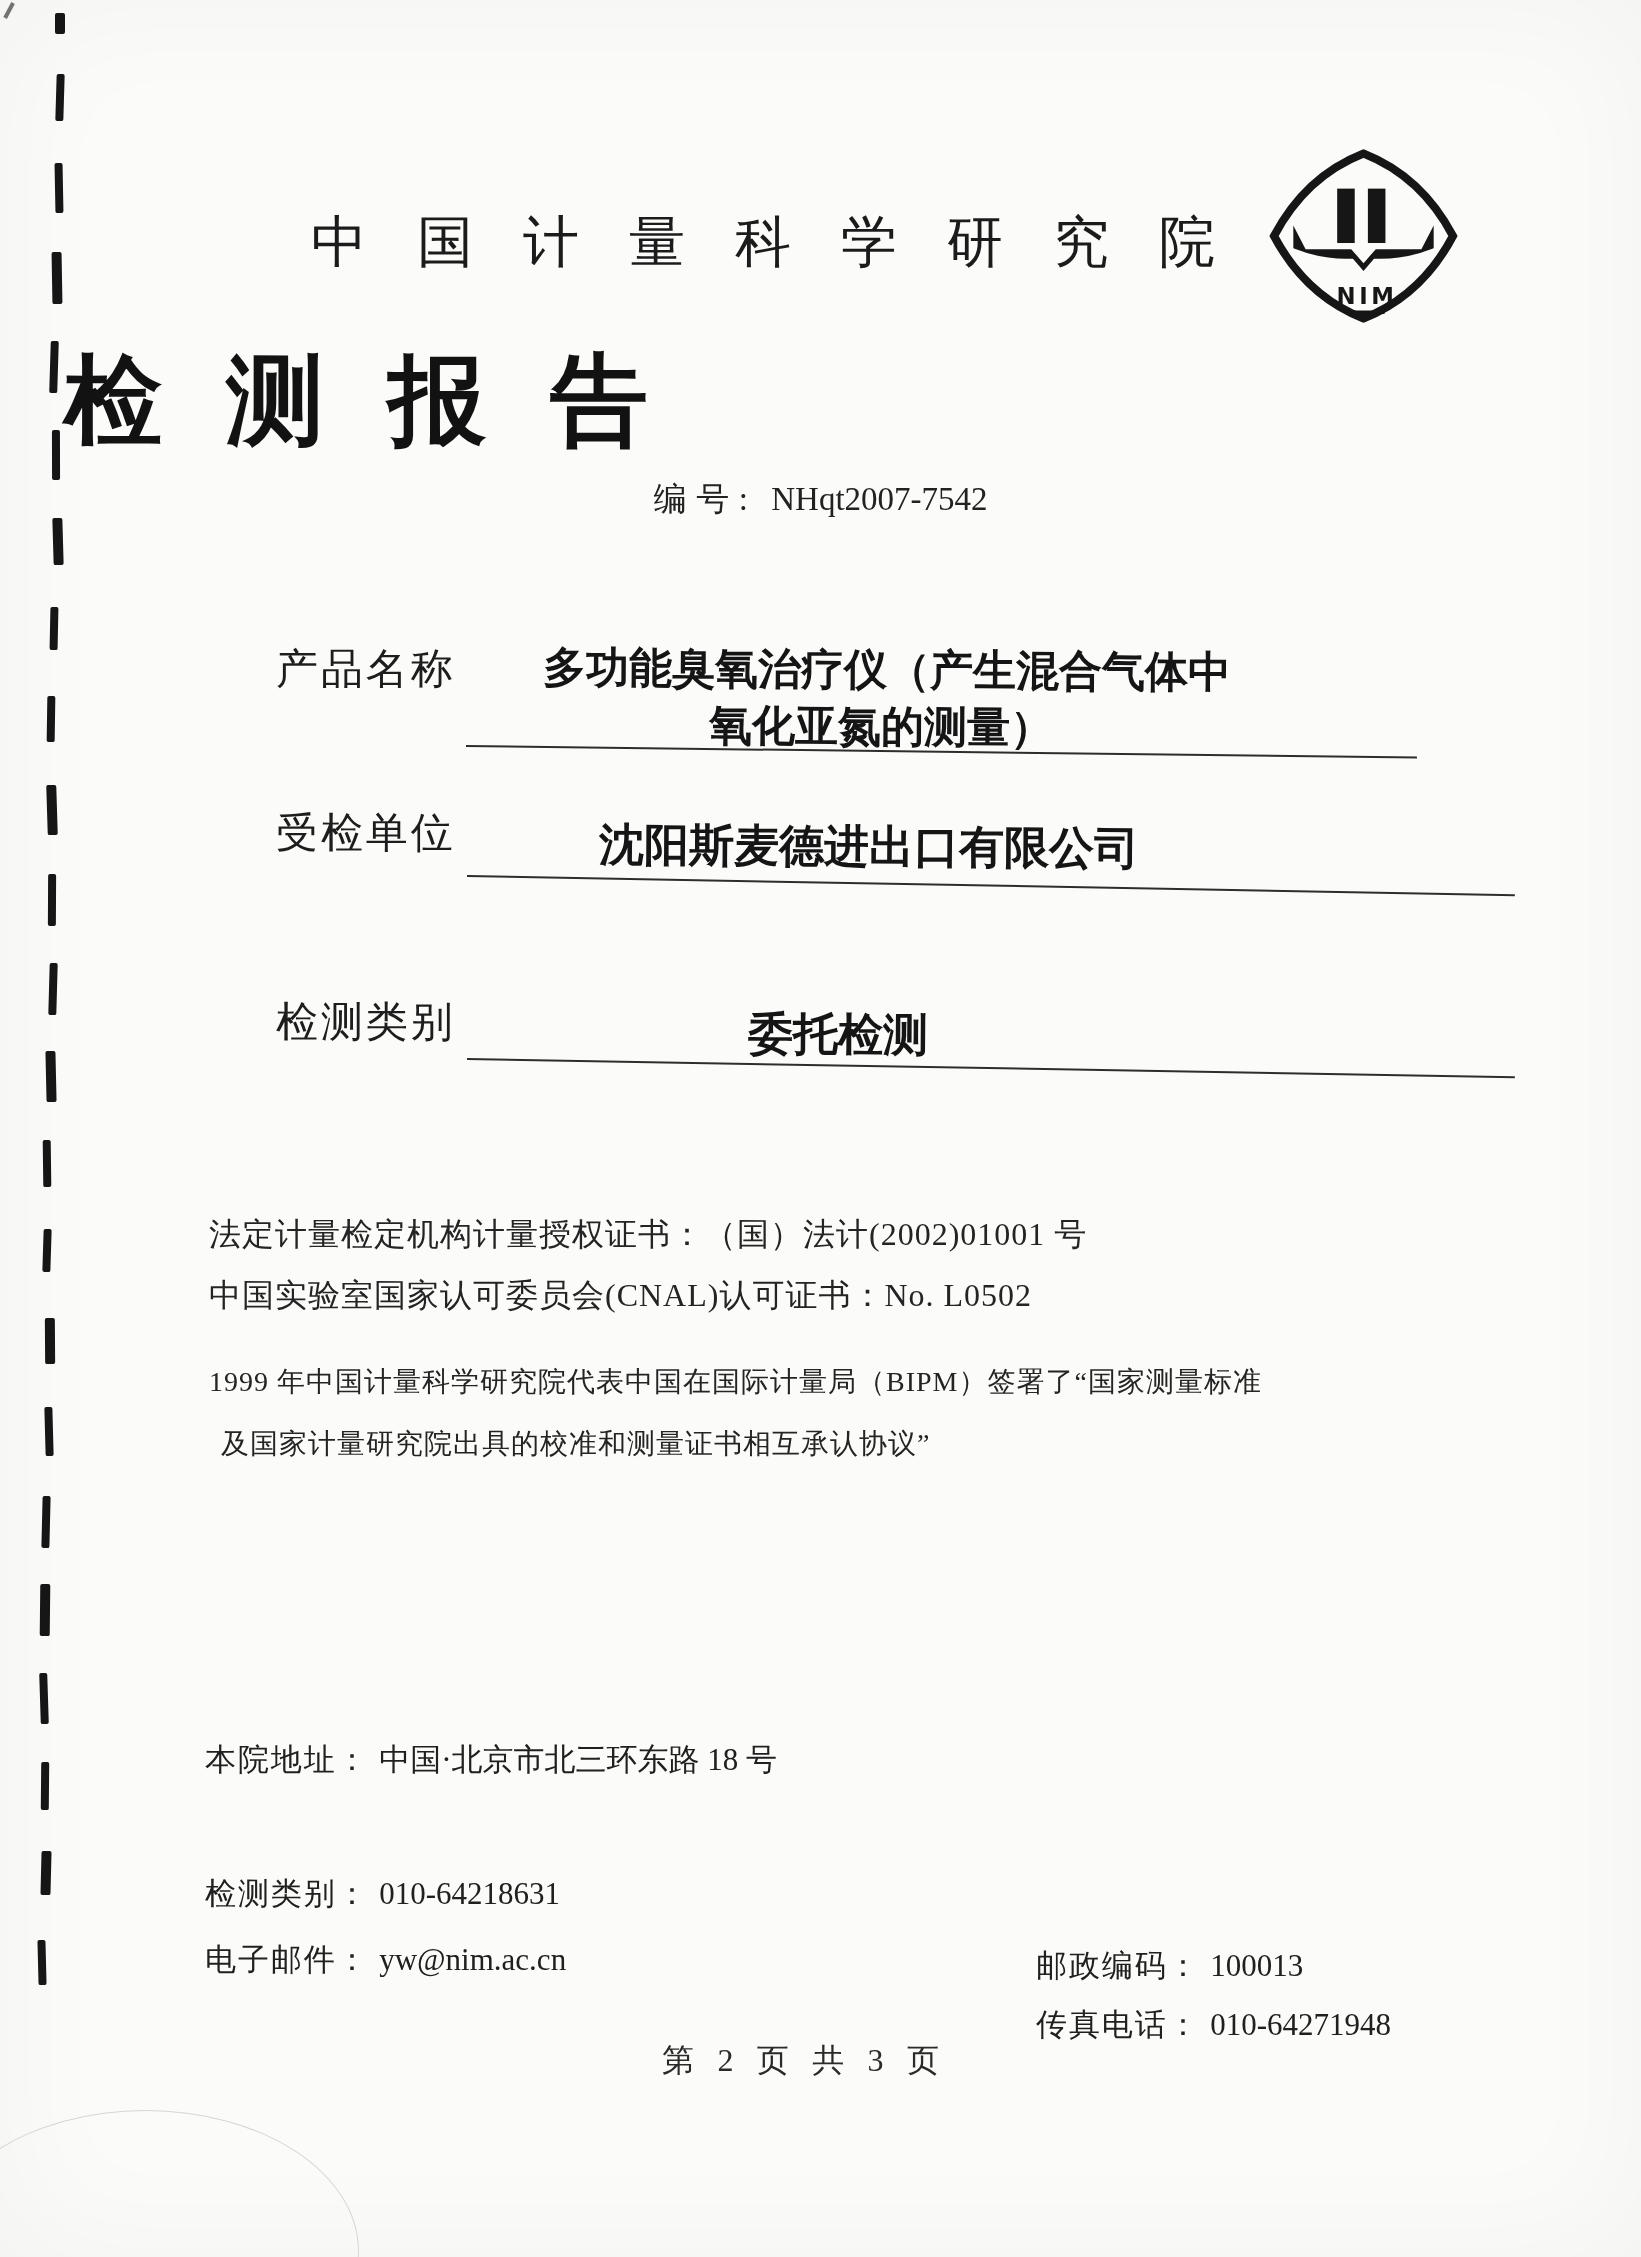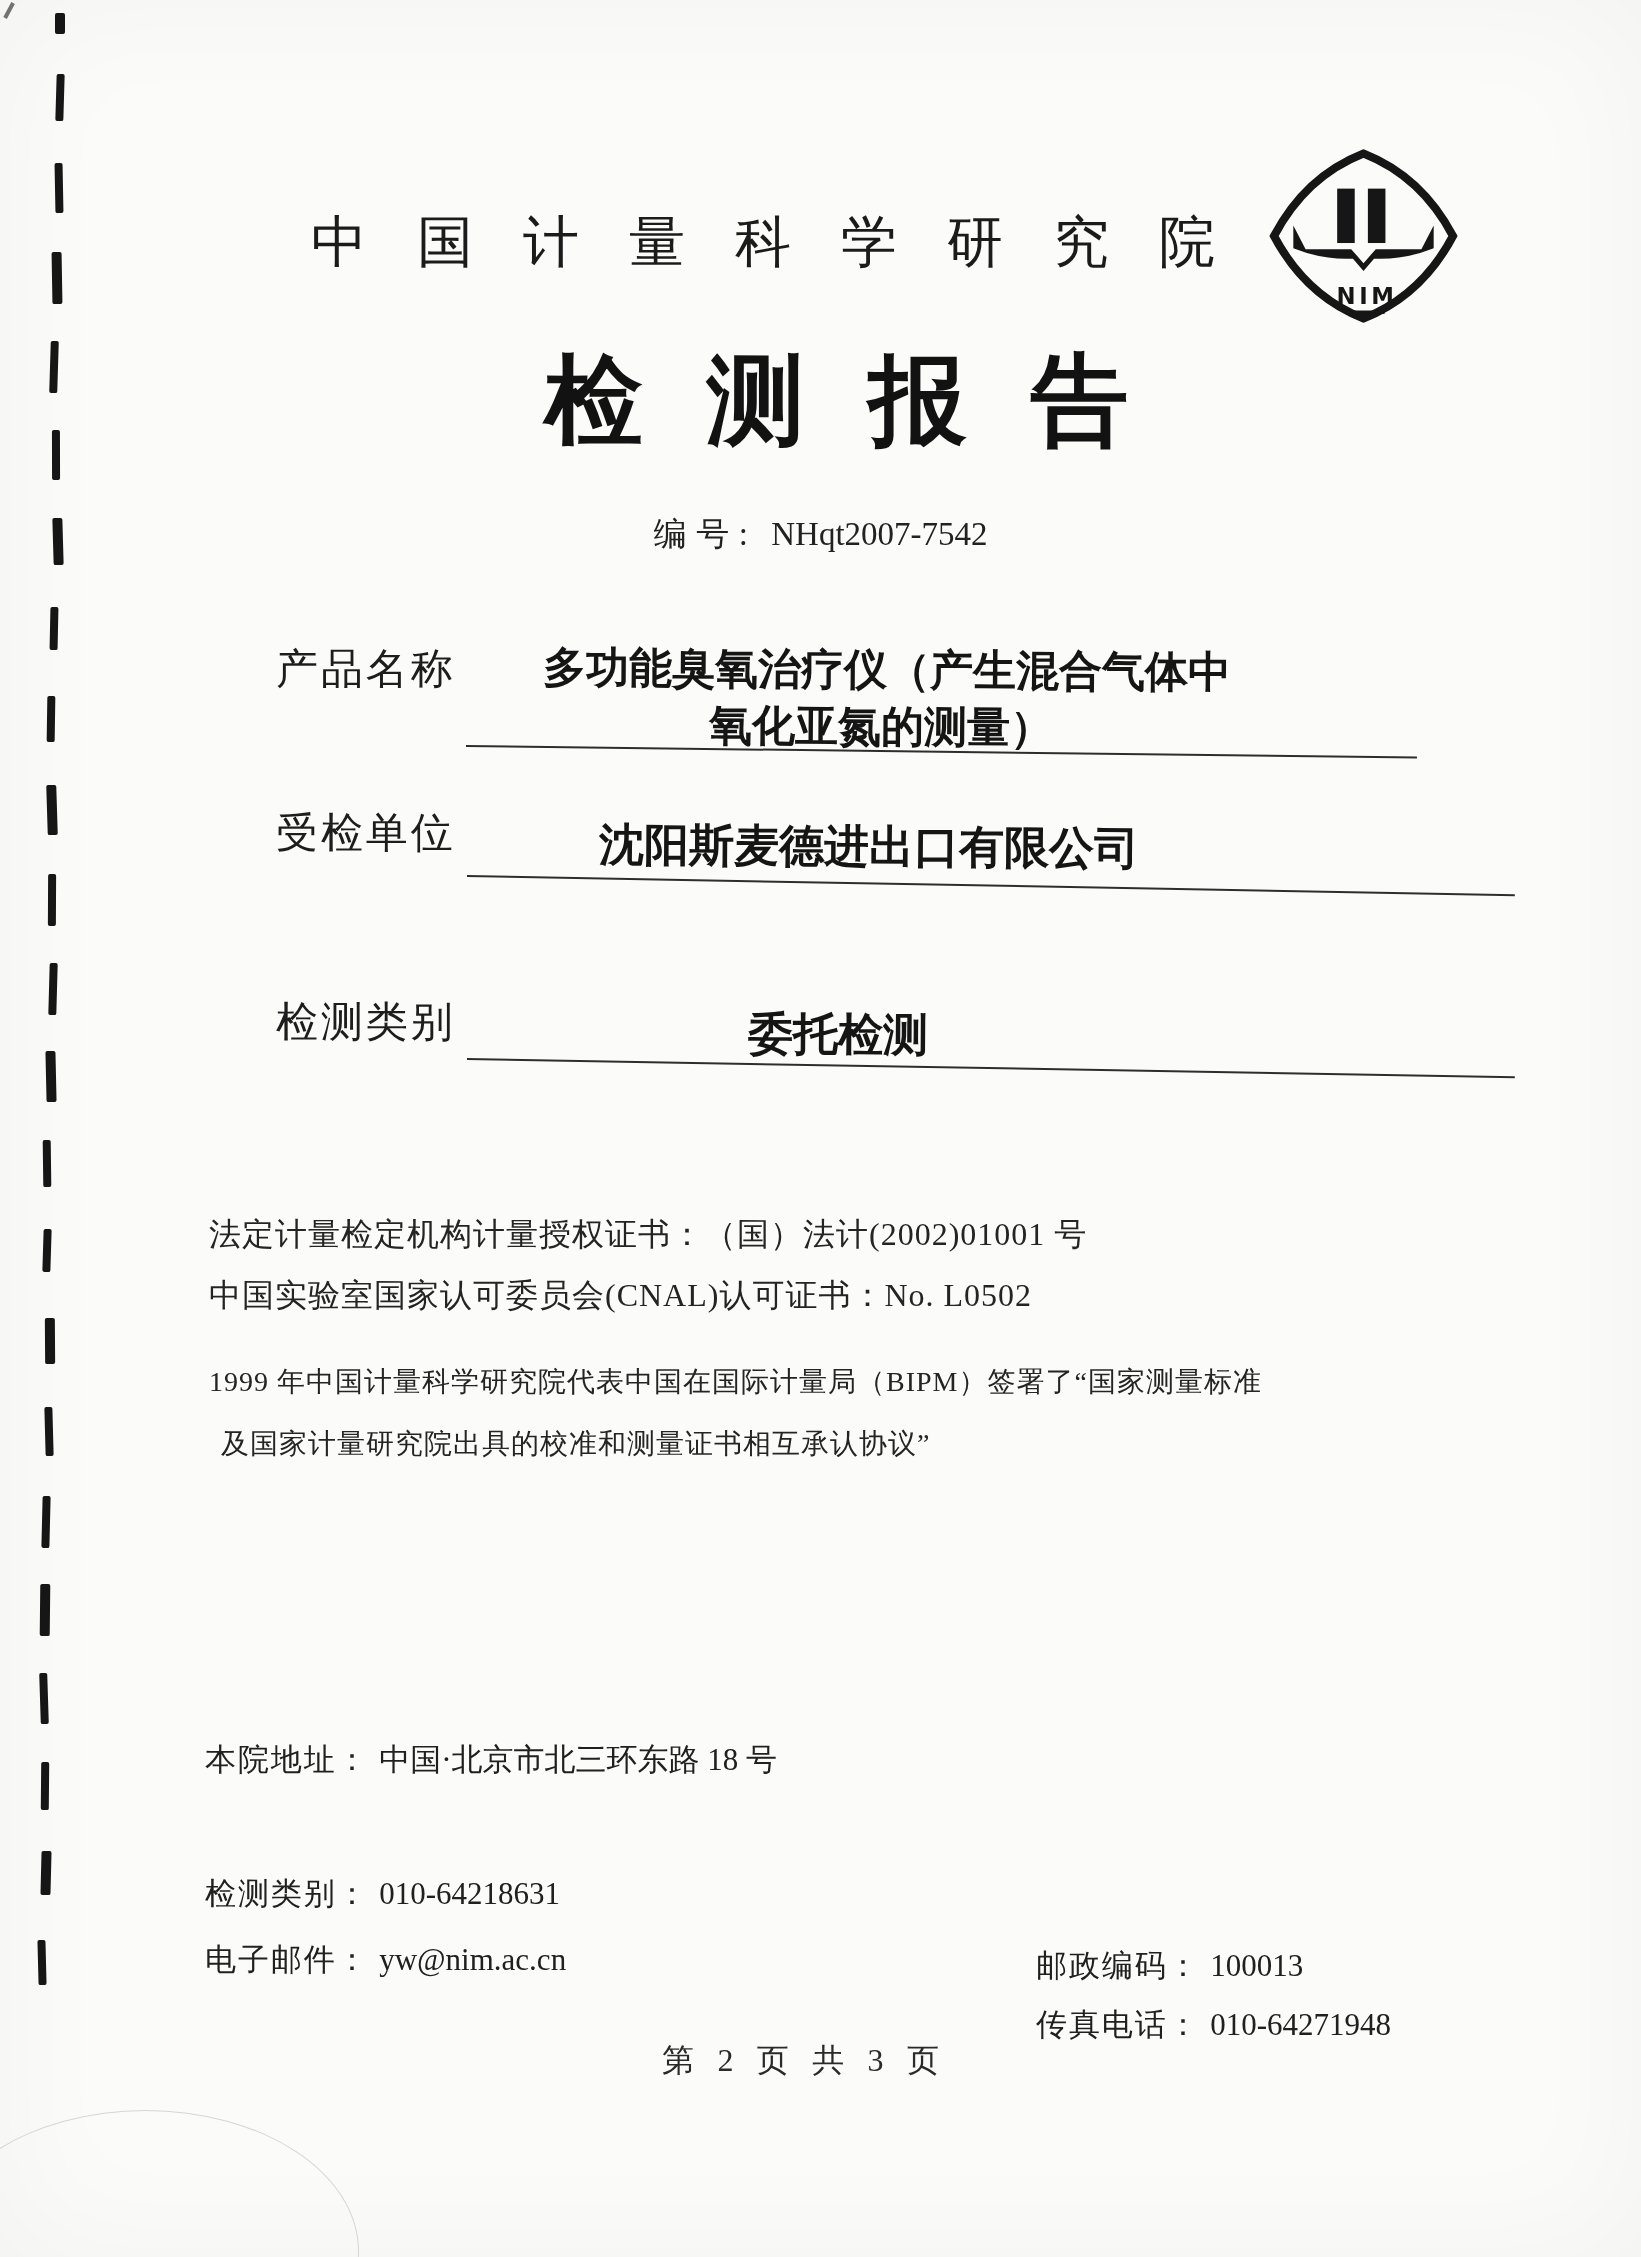--- a/index.html
+++ b/index.html
@@ -13,22 +13,22 @@
     color:#1f1f1f;
     box-shadow:inset 0 0 135px rgba(0,0,0,0.035);
   }
   
   .mark{position:absolute;background:#161616;border-radius:1.9px;}
   .corner-tick{position:absolute;left:6.8px;top:1.9px;width:3.9px;height:17.4px;background:#3a3a3a;transform:rotate(28deg);opacity:.7;}
   .scan-curve{position:absolute;left:-68px;top:2110px;width:425px;height:280px;border:1.9px solid #d7d7d0;border-radius:50%;background:transparent;}
   
   .institute{position:absolute;left:311px;top:205px;font-size:56px;letter-spacing:50px;white-space:nowrap;color:#1b1b1b;}
   .logo{position:absolute;left:1267px;top:147px;width:193px;height:178px;}
-  .title{position:absolute;left:0;top:336px;width:1641px;text-align:center;font-size:98px;font-weight:900;letter-spacing:64px;padding-left:96px;box-sizing:border-box;color:#121212;}
-  .report-no{position:absolute;left:0;top:477px;width:1641px;text-align:center;font-size:33px;color:#222;margin-top:35px;}
+  .title{position:absolute;left:0;top:336px;width:1641px;font-size:98px;font-weight:900;letter-spacing:64px;padding-left:64px;box-sizing:border-box;color:#121212;}
+  .report-no{position:absolute;left:0;top:477px;width:1641px;text-align:center;font-size:33px;color:#222;}
   .report-no .lbl{letter-spacing:9.7px;margin-right:13.5px;}
   
   .field-label{position:absolute;font-size:42px;letter-spacing:2.9px;color:#1d1d1d;white-space:nowrap;}
   .field-value{position:absolute;font-size:43px;font-weight:600;color:#151515;white-space:nowrap;transform:rotate(0.4deg);transform-origin:left center;}
   .lbl-product{left:276px;top:641px;}
   .val-product-1{left:543px;top:639px;}
   .val-product-2{left:709px;top:697px;}
   .lbl-unit{left:276px;top:805px;}
   .val-unit{left:599px;top:815px;font-size:45px;font-weight:700;}
   .lbl-category{left:276px;top:994px;}

